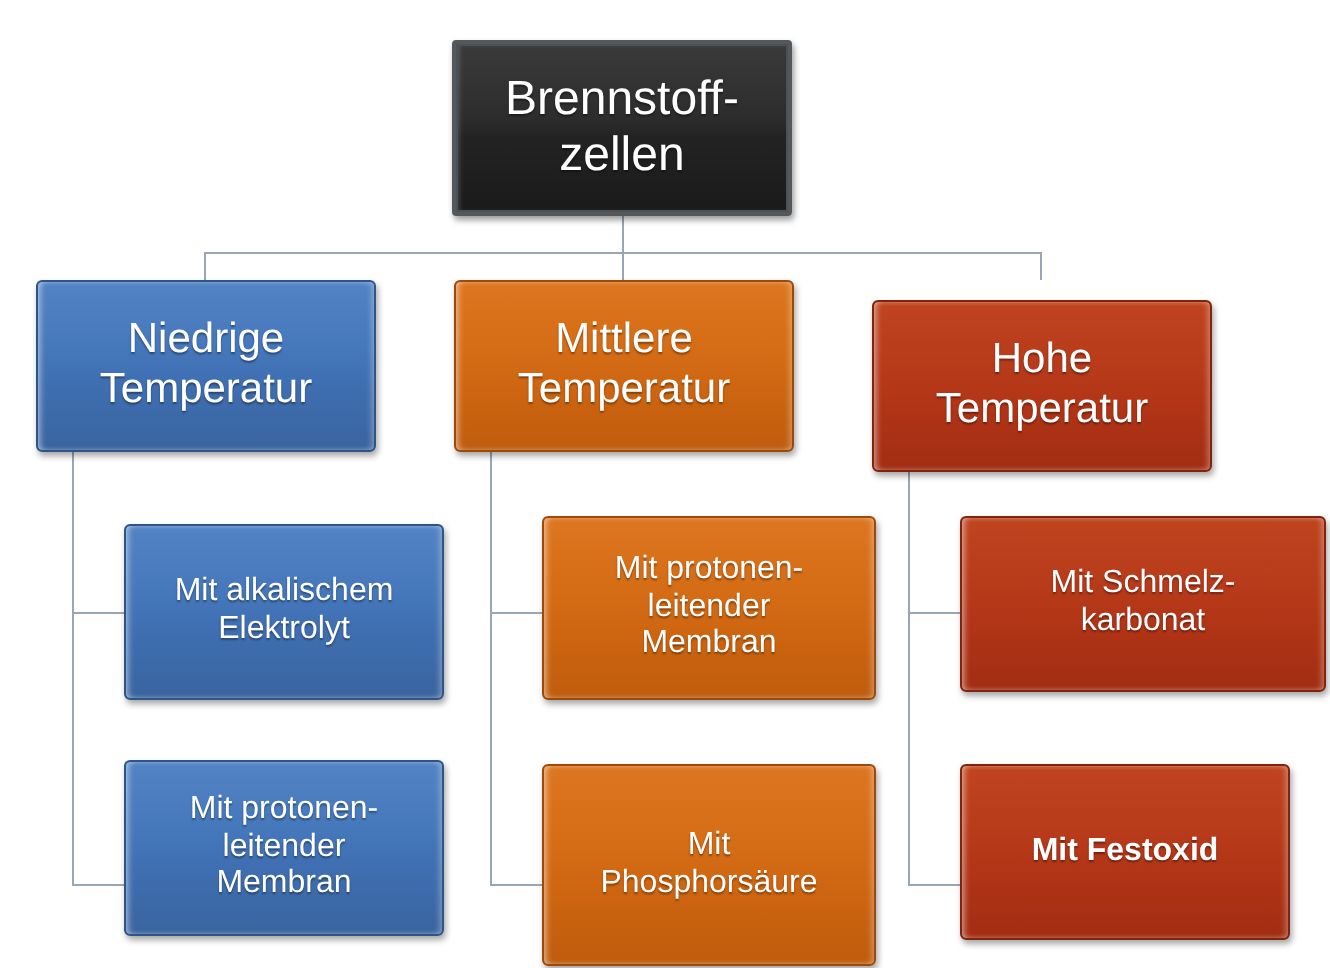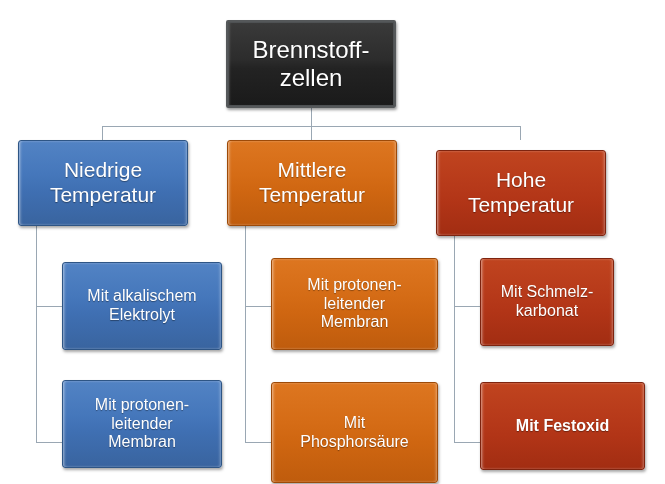--- a/index.html
+++ b/index.html
@@ -160,18 +160,18 @@
 leitender
 Membran</div>
 
   <div class="node leaf orange" style="left:271px; top:258px; width:167px; height:92px;">Mit protonen-
 leitender
 Membran</div>
 
   <div class="node leaf orange" style="left:271px; top:382px; width:167px; height:101px;">Mit
 Phosphorsäure</div>
 
-  <div class="node leaf red" style="left:480px; top:258px; width:134px; height:88px;text-align:center;">Mit Schmelz-
+  <div class="node leaf red" style="left:480px; top:258px; width:183px; height:88px;text-align:center;">Mit Schmelz-
 karbonat</div>
 
   <div class="node leaf red" style="left:480px; top:382px; width:165px; height:88px;font-weight:bold;">Mit Festoxid</div>
 
 </div>
 
 </body></html>

